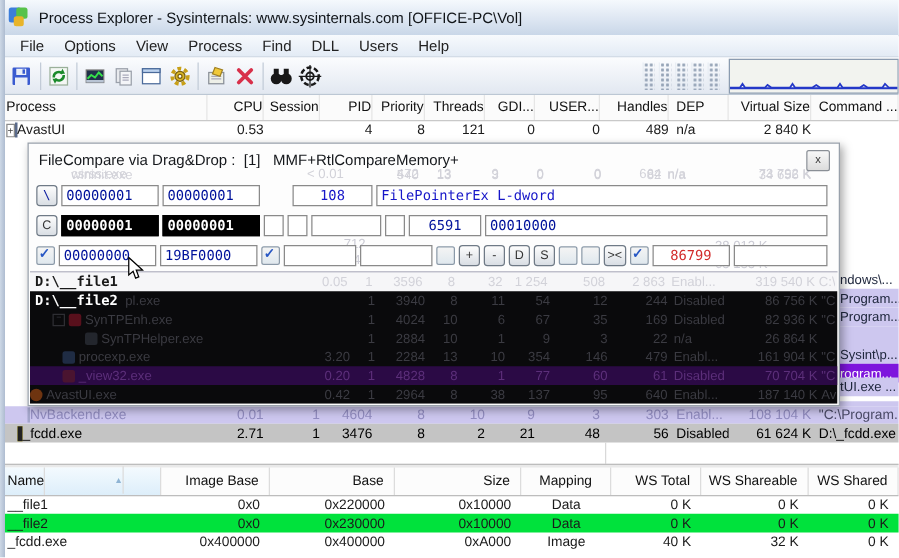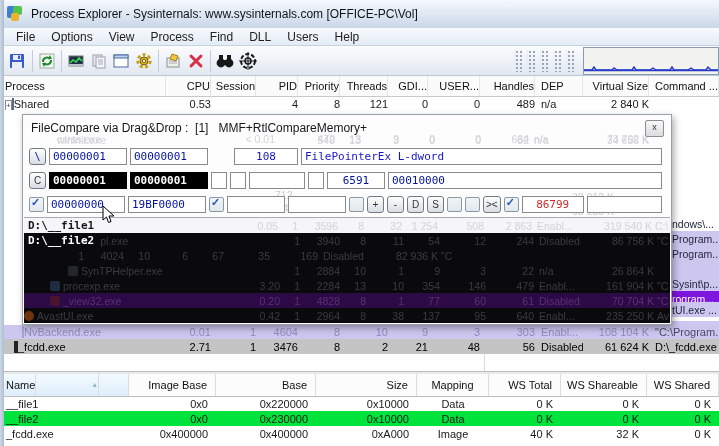--- a/index.html
+++ b/index.html
@@ -249,21 +249,21 @@
   <span class="m-thr">Threads</span>
   <span class="m-gdi">GDI...</span>
   <span class="m-usr">USER...</span>
   <span class="m-hnd">Handles</span>
   <span class="m-dep">DEP</span>
   <span class="m-vsz">Virtual Size</span>
   <span class="m-cmd">Command ...</span>
 </div>
 
 <div id="row-system" class="abs prow">
-  <span class="cn"><span class="expander">+</span><span class="pico"></span><span>Shared</span></span>
+  <span class="cn"><span class="expander">+</span><span class="pico"></span><span>AvastUI</span></span>
   <span class="m-cpu">0.53</span>
   <span class="m-sess"></span>
   <span class="m-pid">4</span>
   <span class="m-pri">8</span>
   <span class="m-thr">121</span>
   <span class="m-gdi">0</span>
   <span class="m-usr">0</span>
   <span class="m-hnd">489</span>
   <span class="m-dep">n/a</span>
   <span class="m-vsz">2 840 K</span>
@@ -442,20 +442,25 @@
         <span class="d-pri">8</span>
           <span class="d-thr">11</span>
         <span class="d-gdi">54</span>
           <span class="d-usr">12</span>
         <span class="d-hnd">244</span>
           <span class="d-dep">Disabled</span>
         <span class="d-vsz">86 756 K</span>
           <span class="d-cmd">"C</span>
       </div>
       <div class="prowd">
+        <span class="dname" style="padding-left:14px;">
+            <span class="gexp">−</span>
+            <span class="gico" style="background:#58101c;"></span>
+            <span>SynTPEnh.exe</span>
+          </span>
         <span class="d-cpu"></span>
           <span class="d-sess">1</span>
         <span class="d-pid">4024</span>
           <span class="d-pri">10</span>
         <span class="d-thr">6</span>
           <span class="d-gdi">67</span>
         <span class="d-usr">35</span>
           <span class="d-hnd">169</span>
         <span class="d-dep">Disabled</span>
           <span class="d-vsz">82 936 K</span>
@@ -519,21 +524,21 @@
           </span>
         <span class="d-cpu">0.42</span>
           <span class="d-sess">1</span>
         <span class="d-pid">2964</span>
           <span class="d-pri">8</span>
         <span class="d-thr">38</span>
           <span class="d-gdi">137</span>
         <span class="d-usr">95</span>
           <span class="d-hnd">640</span>
         <span class="d-dep">Enabl...</span>
-          <span class="d-vsz">235 250 K</span>
+          <span class="d-vsz">187 140 K</span>
         <span class="d-cmd">Av</span>
       </div>
     </div>
   </div>
 </div>
 
 <svg id="cursor" class="abs" width="13" height="19">
   <polygon points="1,1 1,15 4.5,12 6.5,17.5 9,16.5 7,11 12,11" fill="#fff" stroke="#000" stroke-width="1"></polygon>
 </svg>
 

